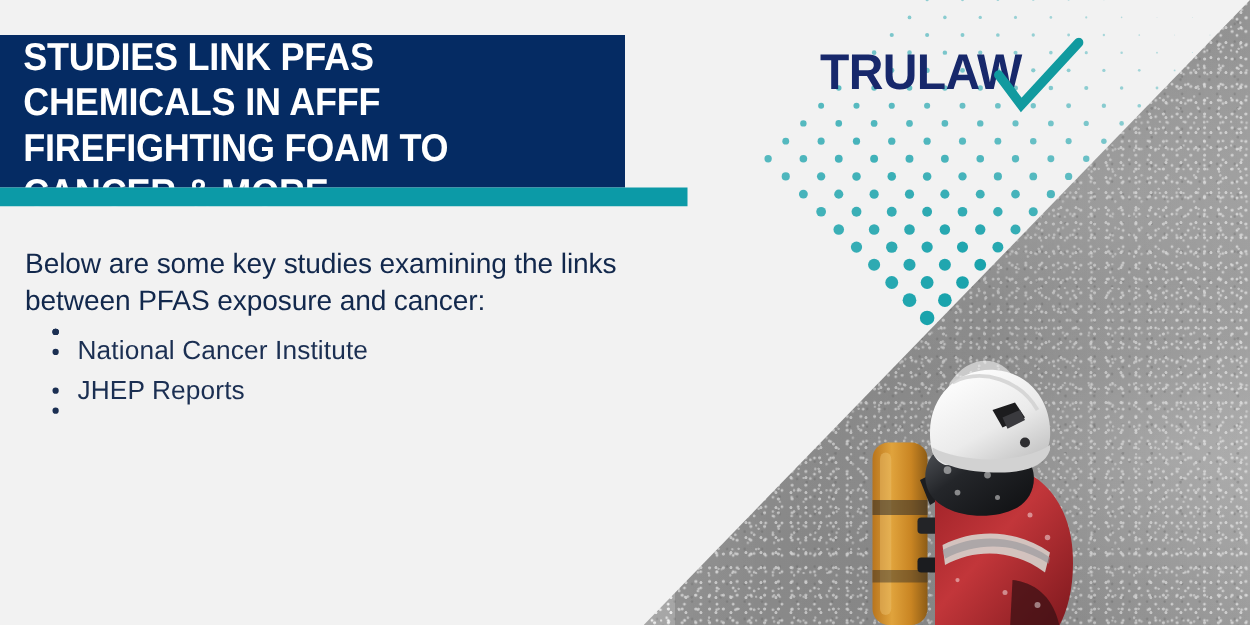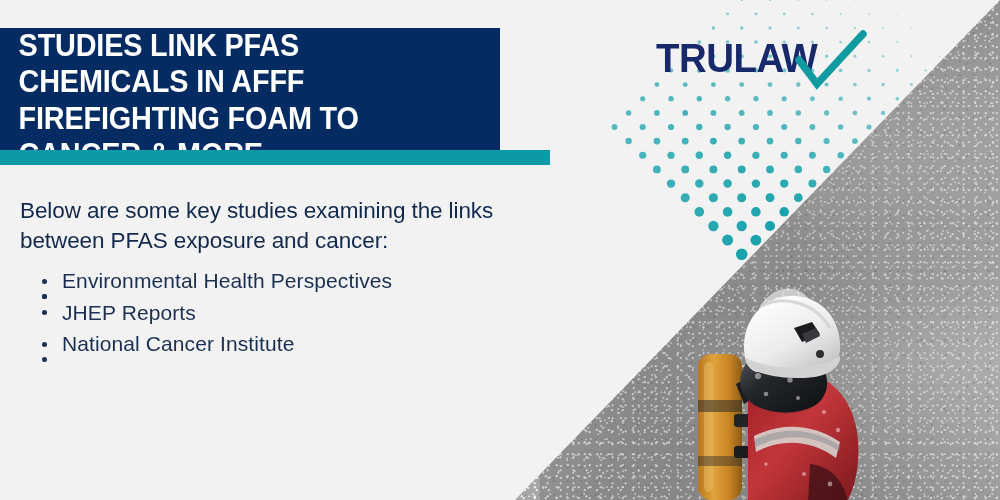--- a/index.html
+++ b/index.html
@@ -390,35 +390,34 @@
       <path d="M4 30 L22 54 L68 4" fill="none" stroke="#119a9f" stroke-width="7.5" stroke-linecap="round" stroke-linejoin="miter"></path>
     </svg>
   </div>
 
   <div class="body-copy">
     <div class="lede">Below are some key studies examining the links
 between PFAS exposure and cancer:</div>
     <ul class="study-list">
       <li>
         <span class="bullet-dot"></span>
-        <span>Environmental Health Perspectives</span>
-      </li>
-      <li>
-        <span class="bullet-dot"></span>
-      </li>
-      <li>
-        <span class="bullet-dot"></span>
+      </li>
+      <li>
+        <span class="bullet-dot"></span>
+      </li>
+      <li>
+        <span class="bullet-dot"></span>
+      </li>
+      <li>
+        <span class="bullet-dot"></span>
+        <span>National Cancer Institute</span>
       </li>
       <li>
         <span class="bullet-dot"></span>
         <span>JHEP Reports</span>
-      </li>
-      <li>
-        <span class="bullet-dot"></span>
-        <span>National Cancer Institute</span>
       </li>
       <li>
         <span class="bullet-dot"></span>
       </li>
     </ul>
   </div>
 
 </div>
 
 </body></html>

